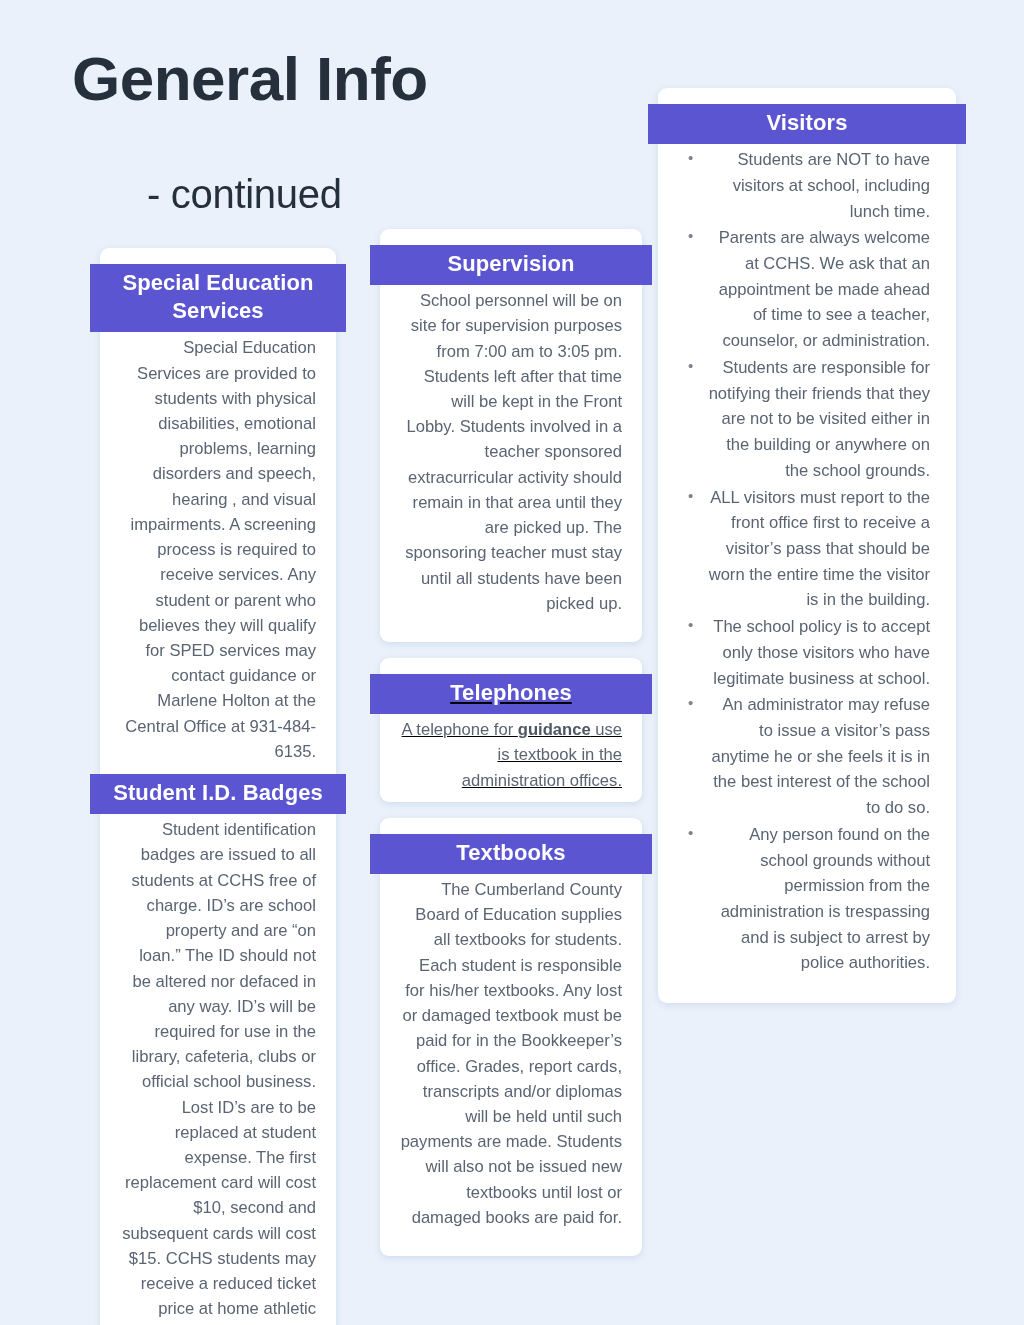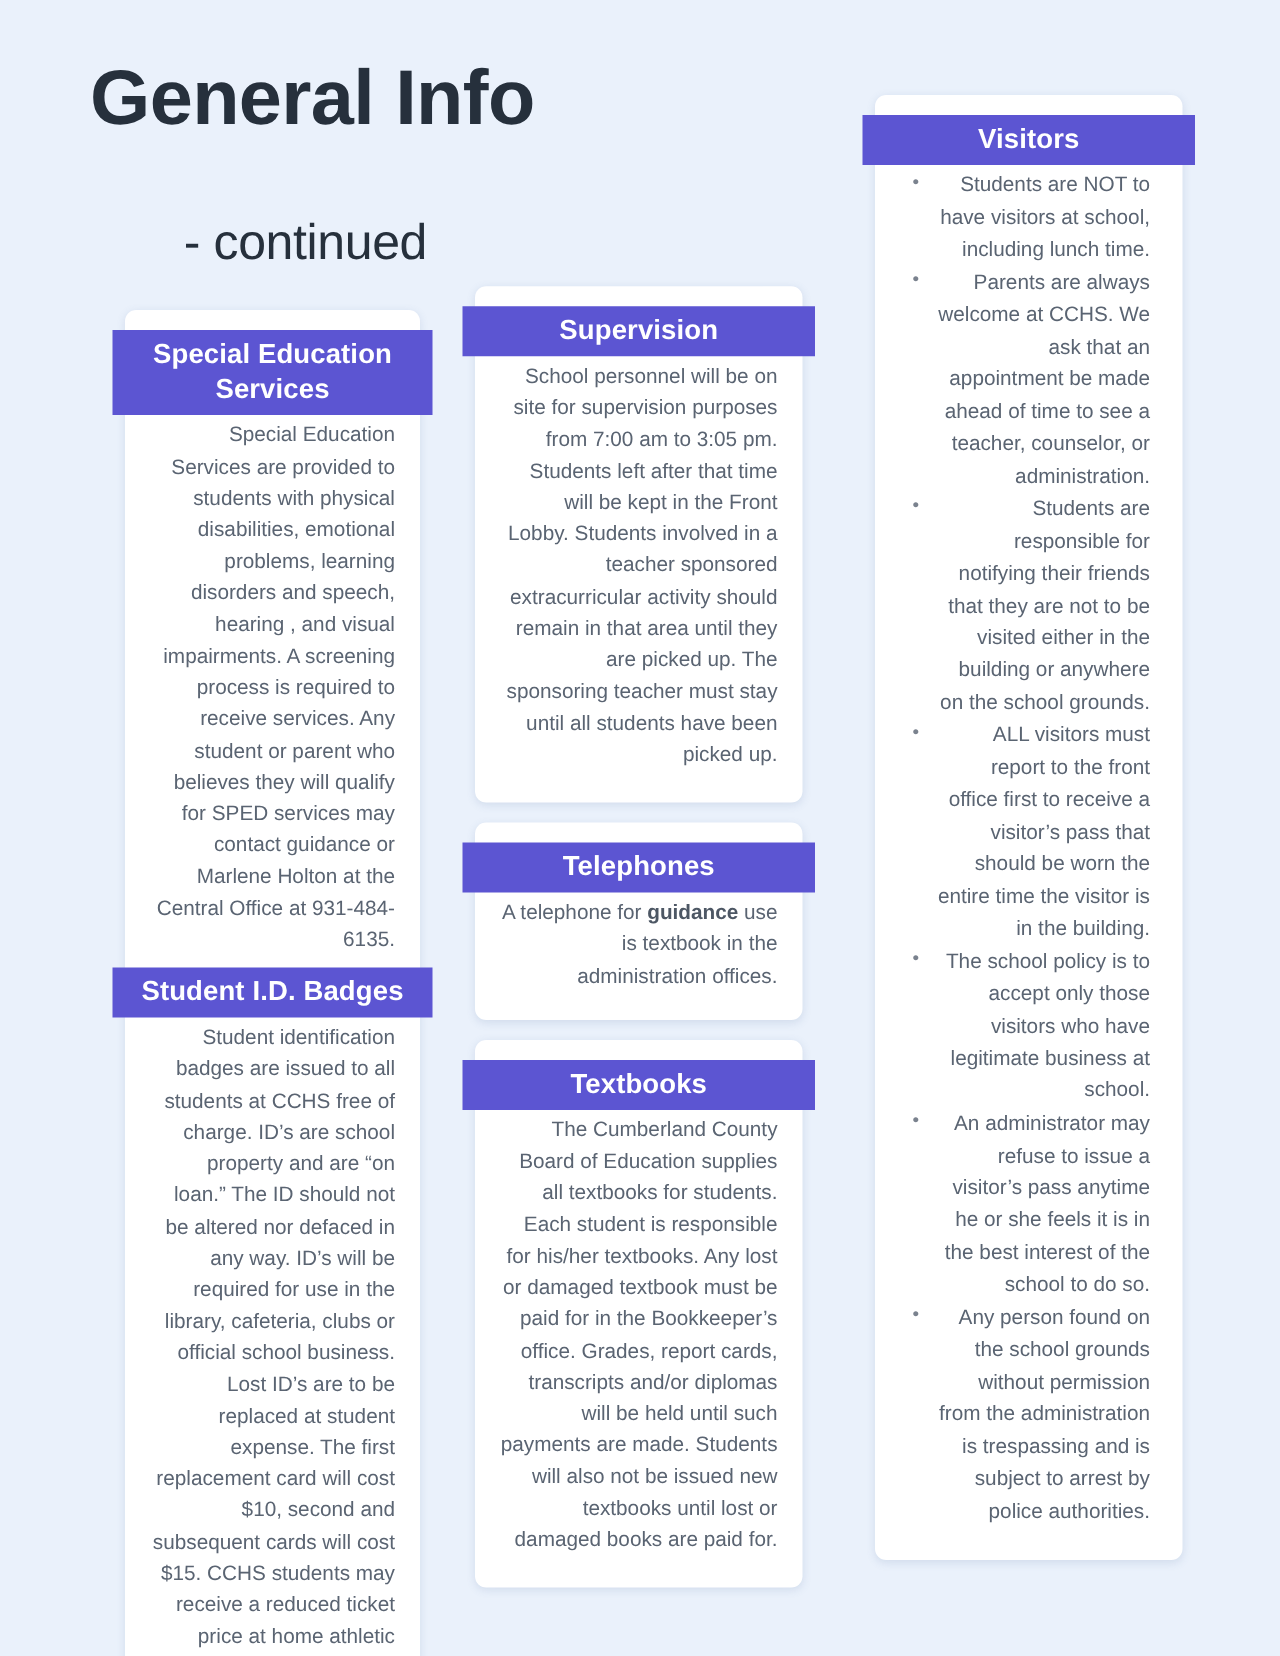--- a/index.html
+++ b/index.html
@@ -41,33 +41,33 @@
     padding-top: 62px;
     letter-spacing: -0.3px;
   }
 
   
   .col {
     position: absolute;
   }
   .col-left  { left: 100px; top: 248px;  width: 236px; }
   .col-mid   { left: 380px; top: 229px;  width: 262px; }
-  .col-right { left: 658px; top: 76px;   width: 246px; margin-left: 42px; }
+  .col-right { left: 658px; top: 88px;   width: 298px; }
 
   
   .card {
     position: relative;
     background: #ffffff;
     border-radius: 9px;
     box-shadow: 0 2px 7px rgba(80,110,160,0.16);
     padding-top: 16px;
     padding-bottom: 26px;
     margin-bottom: 16px;
   }
-  .card.tight { padding-bottom: 23px; }
+  .card.tight { padding-bottom: 9px; text-decoration: underline; }
 
   
   .card-header {
     position: relative;
     left: -10px;
     width: calc(100% + 20px);
     box-sizing: border-box;
     background: #5c55d2;
     color: #ffffff;
     font-size: 22px;

